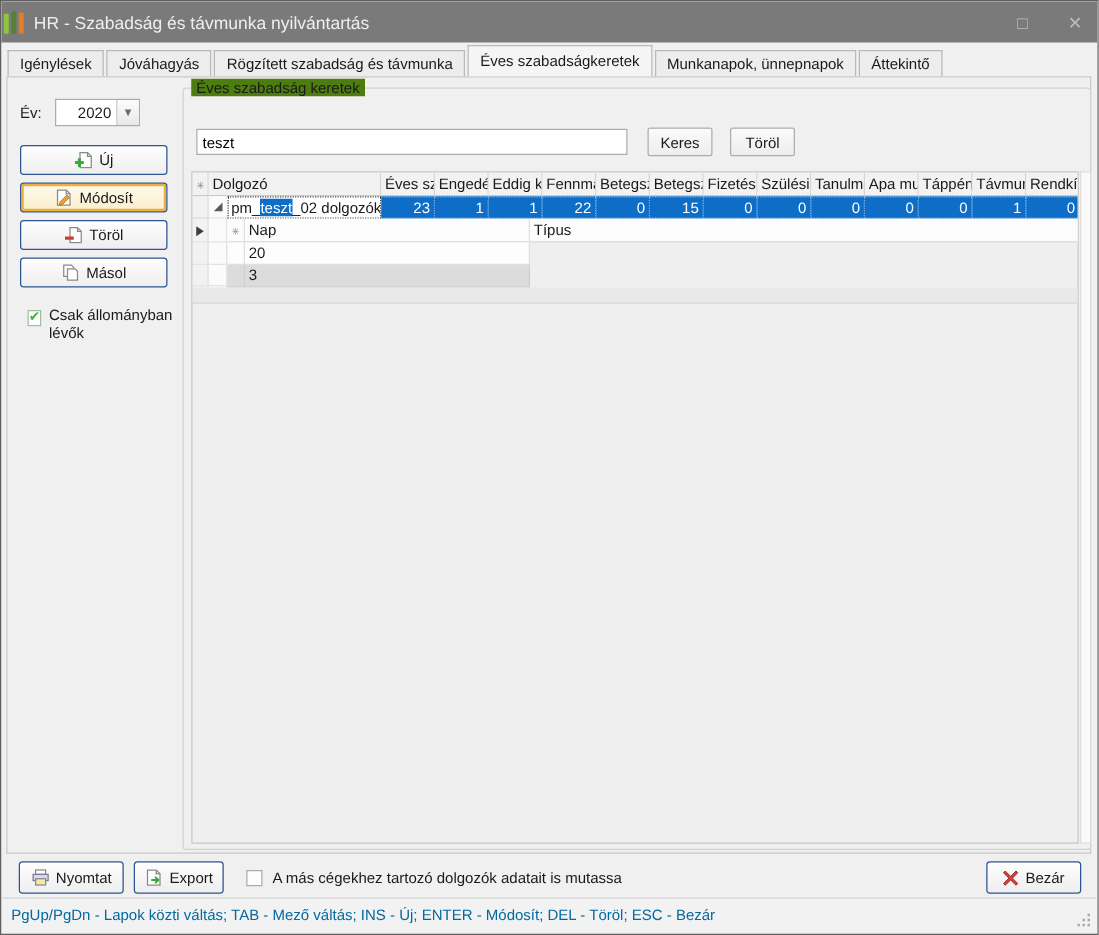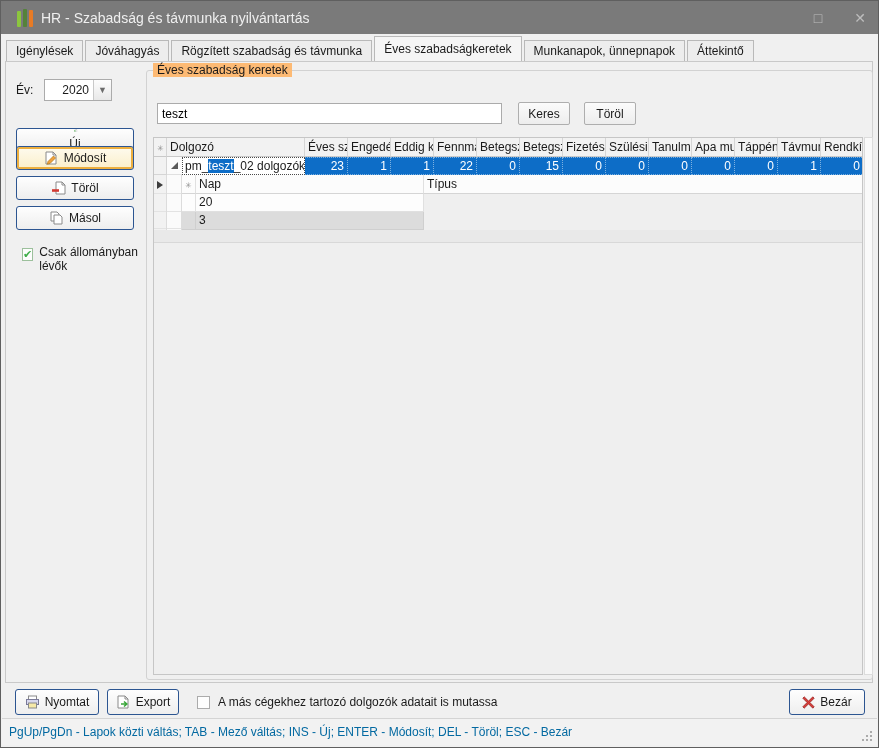--- a/index.html
+++ b/index.html
@@ -4,21 +4,21 @@
 <style>
   * { box-sizing: border-box; margin: 0; padding: 0; }
   html,body { background:#c8c8c8; }
   body { font-family:"Liberation Sans", sans-serif; font-size:12px; color:#1a1a1a; }
 
   .window { position:relative; width:879px; height:748px; background:#f0f0f0;
             border:1px solid #5f5f5f; overflow:hidden; }
 
   
   .titlebar { position:absolute; top:0; left:0; right:0; height:33px; background:#7a7a7a;
-              display:flex; align-items:center; padding-left:16px; }
+              display:flex; align-items:center; padding-left:2px; }
   .app-icon { display:inline-flex; align-items:flex-end; gap:2px; height:18px; margin-right:8px; }
   .app-icon .bar { width:4px; border-radius:1px; }
   .app-icon .b1 { height:16px; background:#8cc63e; }
   .app-icon .b2 { height:18px; background:#55823a; }
   .app-icon .b3 { height:17px; background:#e87b25; }
   .title-text { color:#efefef; font-size:14px; }
   .caption-btns { position:absolute; right:8px; top:0; height:33px; display:flex; align-items:center; gap:22px; }
   .cap-btn { color:#bdbdbd; font-size:14px; width:20px; text-align:center; cursor:default; }
 
   
@@ -49,21 +49,21 @@
   .check-row { position:absolute; display:flex; align-items:flex-start; gap:6px; }
   .checkbox { width:13px; height:13px; background:#fdfdfd; border:1px solid #ababab;
               display:flex; align-items:center; justify-content:center;
               font-size:11px; line-height:11px; color:#3fae49; }
   .check-left { left:16px; top:183px; width:118px; }
   .check-left .checkbox { margin-top:3px; border-color:#9cc09c; }
 
   
   .groupbox { position:absolute; left:140px; top:8px; width:727px; height:610px;
               border:1px solid #d2d2d2; border-radius:3px; }
-  .groupbox-title { position:absolute; left:6px; top:-8px; background:#fdba74; padding:0 4px; }
+  .groupbox-title { position:absolute; left:6px; top:-8px; background:#4d7c0f; padding:0 4px; }
 
   .search-input { position:absolute; left:10px; top:32px; width:345px; height:21px;
                   border:1px solid #ababab; background:#fff; padding:0 4px;
                   font-family:"Liberation Sans", sans-serif; font-size:12px; }
   .flat-btn { position:absolute; top:31px; width:52px; height:23px; border:1px solid #aeaeae;
               background:linear-gradient(#fbfbfb,#ededed); border-radius:2px;
               display:flex; align-items:center; justify-content:center; cursor:default; }
 
   
   .grid { position:absolute; left:6px; top:66px; width:710px; height:538px;
@@ -153,21 +153,21 @@
   <div class="tabpage">
 
     <div class="year-row">
       <span class="year-label">Év:</span>
       <div class="combo">
         <span class="combo-value">2020</span>
         <span class="combo-btn">▼</span>
       </div>
     </div>
 
-    <div class="side-btn" style="top:66px;flex-direction:column;">
+    <div class="side-btn" style="top:54px;">
       <svg class="icon-svg" width="15" height="14" viewBox="0 0 15 14">
         <path d="M5 1 h6 l3 3 v9 h-9 z" fill="#ffffff" stroke="#8a8a8a"></path>
         <path d="M11 1 v3 h3" fill="none" stroke="#8a8a8a"></path>
         <path d="M1 9 h7 M4.5 5.5 v7" stroke="#3aa73a" stroke-width="2.4"></path>
       </svg>
       <span>Új</span>
     </div>
 
     <div class="side-btn focused" style="top:84px;">
       <svg class="icon-svg" width="15" height="14" viewBox="0 0 15 14">

